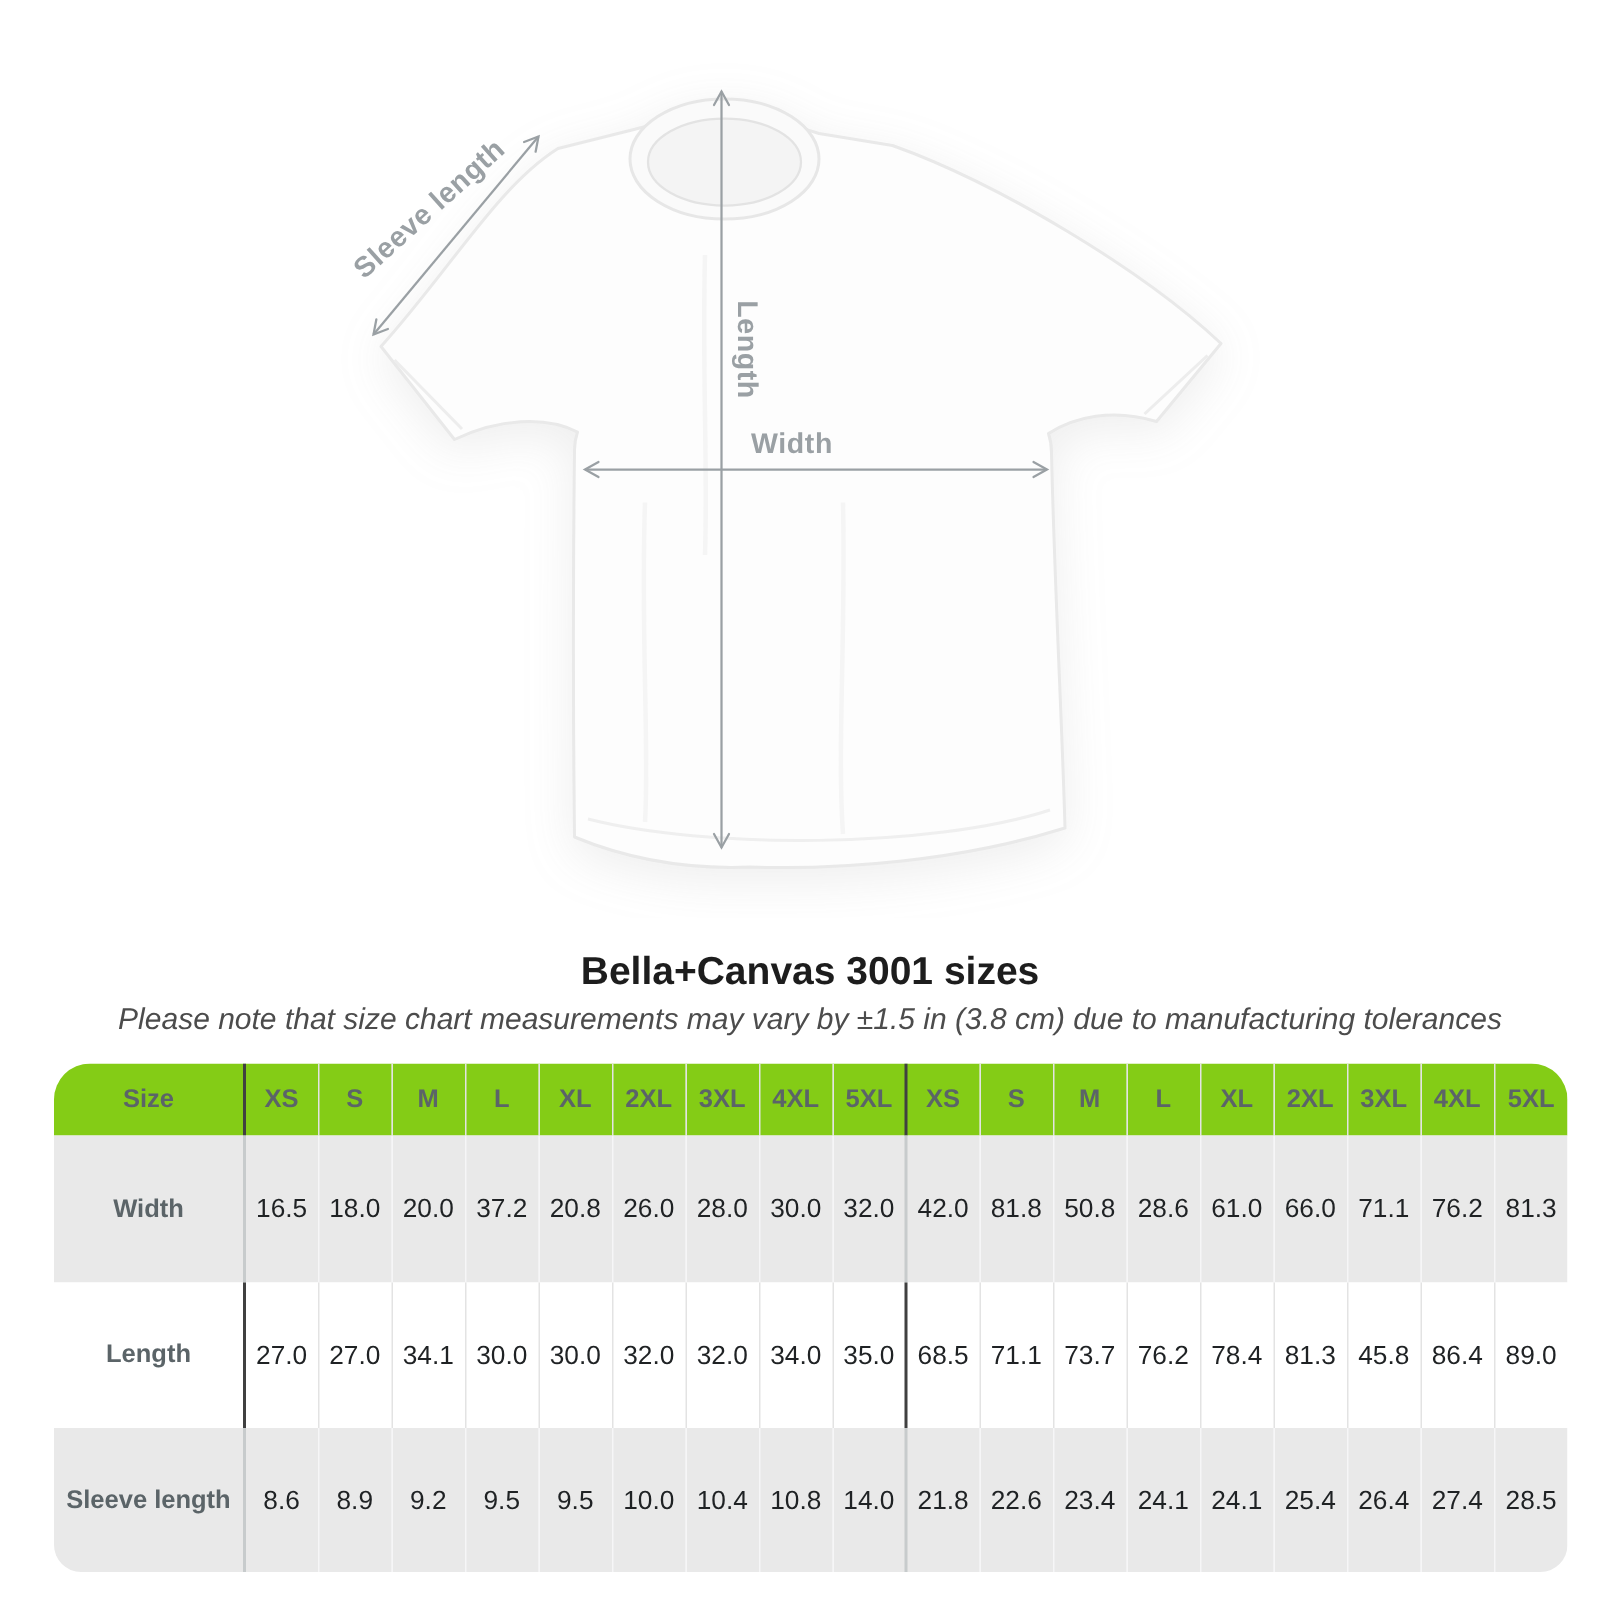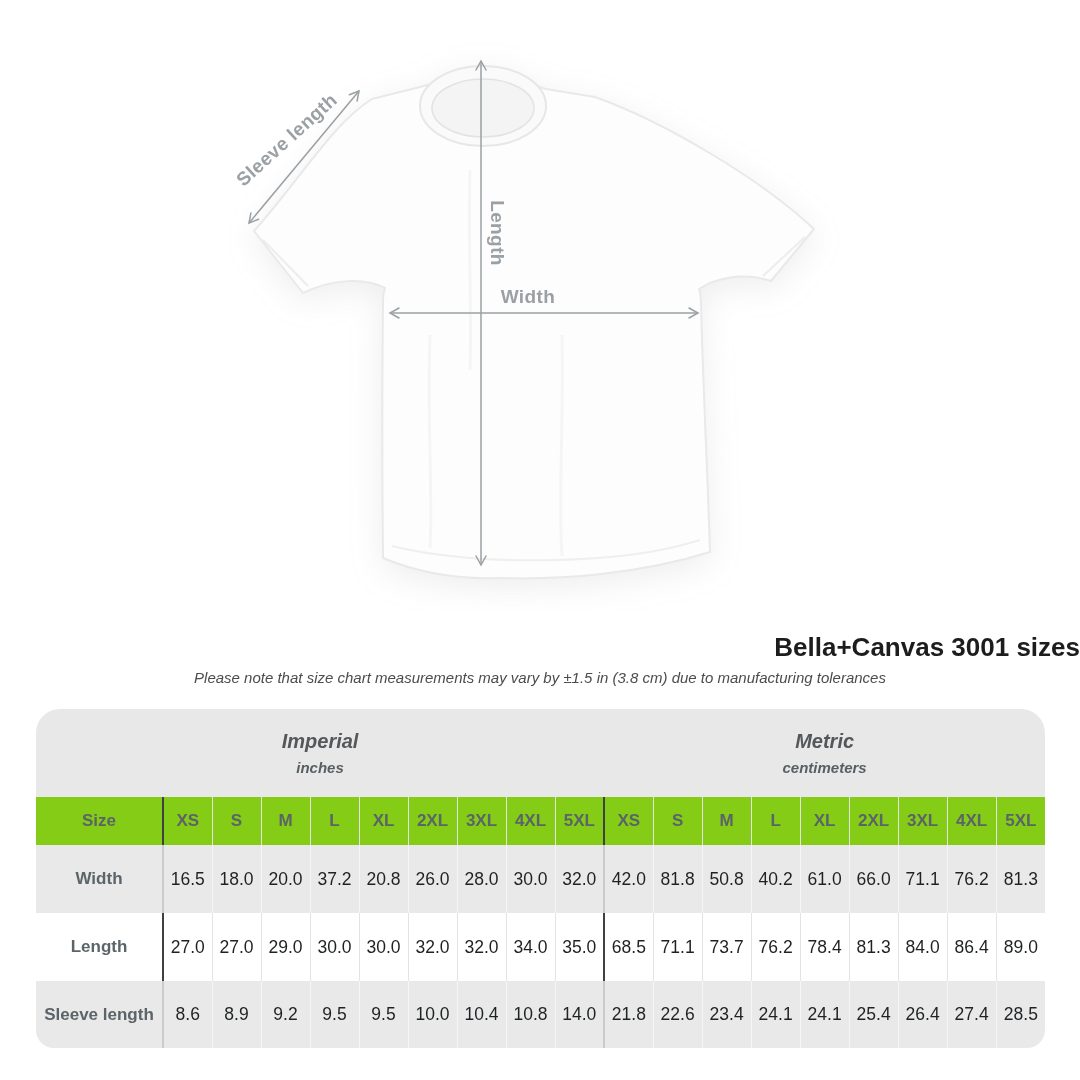--- a/index.html
+++ b/index.html
@@ -15,26 +15,26 @@
   .anno {
     position:absolute; font-weight:bold; font-size:19px; color:#9aa0a4;
     letter-spacing:.4px; white-space:nowrap;
   }
   .anno.width-pos  { left:528px; top:297px; transform:translate(-50%,-50%); }
   .anno.length-pos { left:497px; top:233px; transform:translate(-50%,-50%) rotate(90deg); }
   .anno.sleeve-pos { left:287px; top:140px; transform:translate(-50%,-50%) rotate(-42deg); }
 
   
   .page-title {
-    position:absolute; top:632px; left:0; width:1080px; text-align:right;
+    position:absolute; top:632px; left:0; width:1080px; text-align:center;
     font-size:26px; font-weight:bold; color:#1d1d1d; margin:0;
   }
   .page-note {
     position:absolute; top:669px; left:0; width:1080px; text-align:center;
-    font-size:15px; font-style:italic; color:#4c4c4c;
+    font-size:20px; font-style:italic; color:#4c4c4c;
   }
 
   
   .chart-card {
     position:absolute; left:36px; top:709px; width:1009px; height:339px;
     border-radius:24px 24px 18px 18px; overflow:hidden; background:#ffffff;
   }
   table.size-chart {
     border-collapse:collapse; table-layout:fixed;
     width:1009px; height:339px;
@@ -115,30 +115,20 @@
 <h1 class="page-title">Bella+Canvas 3001 sizes</h1>
 <div class="page-note">Please note that size chart measurements may vary by ±1.5 in (3.8 cm) due to manufacturing tolerances</div>
 
 <div class="chart-card">
   <table class="size-chart">
     <colgroup>
       <col class="col-label">
       <col class="col-size" span="18">
     </colgroup>
     <thead>
-      <tr class="band-row">
-        <th colspan="10">
-          <div class="ug-label">Imperial</div>
-          <div class="ug-sub">inches</div>
-        </th>
-        <th colspan="9">
-          <div class="ug-label">Metric</div>
-          <div class="ug-sub">centimeters</div>
-        </th>
-      </tr>
       <tr class="header-row" id="sizeHeaderRow">
         <th class="label-cell">Size</th>
 
       <th class="size-h major">XS</th>
           <th class="size-h">S</th>
           <th class="size-h">M</th>
           <th class="size-h">L</th>
           <th class="size-h">XL</th>
           <th class="size-h">2XL</th>
           <th class="size-h">3XL</th>
@@ -163,45 +153,45 @@
           <td class="num">20.0</td>
           <td class="num">37.2</td>
           <td class="num">20.8</td>
           <td class="num">26.0</td>
           <td class="num">28.0</td>
           <td class="num">30.0</td>
           <td class="num">32.0</td>
           <td class="num major">42.0</td>
           <td class="num">81.8</td>
           <td class="num">50.8</td>
-          <td class="num">40.2</td>
+          <td class="num">28.6</td>
           <td class="num">61.0</td>
           <td class="num">66.0</td>
           <td class="num">71.1</td>
           <td class="num">76.2</td>
           <td class="num">81.3</td>
         </tr>
       <tr class="data-row">
         <th class="label-cell">Length</th>
       <td class="num major">27.0</td>
           <td class="num">27.0</td>
-          <td class="num">29.0</td>
+          <td class="num">34.1</td>
           <td class="num">30.0</td>
           <td class="num">30.0</td>
           <td class="num">32.0</td>
           <td class="num">32.0</td>
           <td class="num">34.0</td>
           <td class="num">35.0</td>
           <td class="num major">68.5</td>
           <td class="num">71.1</td>
           <td class="num">73.7</td>
           <td class="num">76.2</td>
           <td class="num">78.4</td>
           <td class="num">81.3</td>
-          <td class="num">84.0</td>
+          <td class="num">45.8</td>
           <td class="num">86.4</td>
           <td class="num">89.0</td>
         </tr>
       <tr class="data-row stripe last">
         <th class="label-cell">Sleeve length</th>
       <td class="num major">8.6</td>
           <td class="num">8.9</td>
           <td class="num">9.2</td>
           <td class="num">9.5</td>
           <td class="num">9.5</td>

